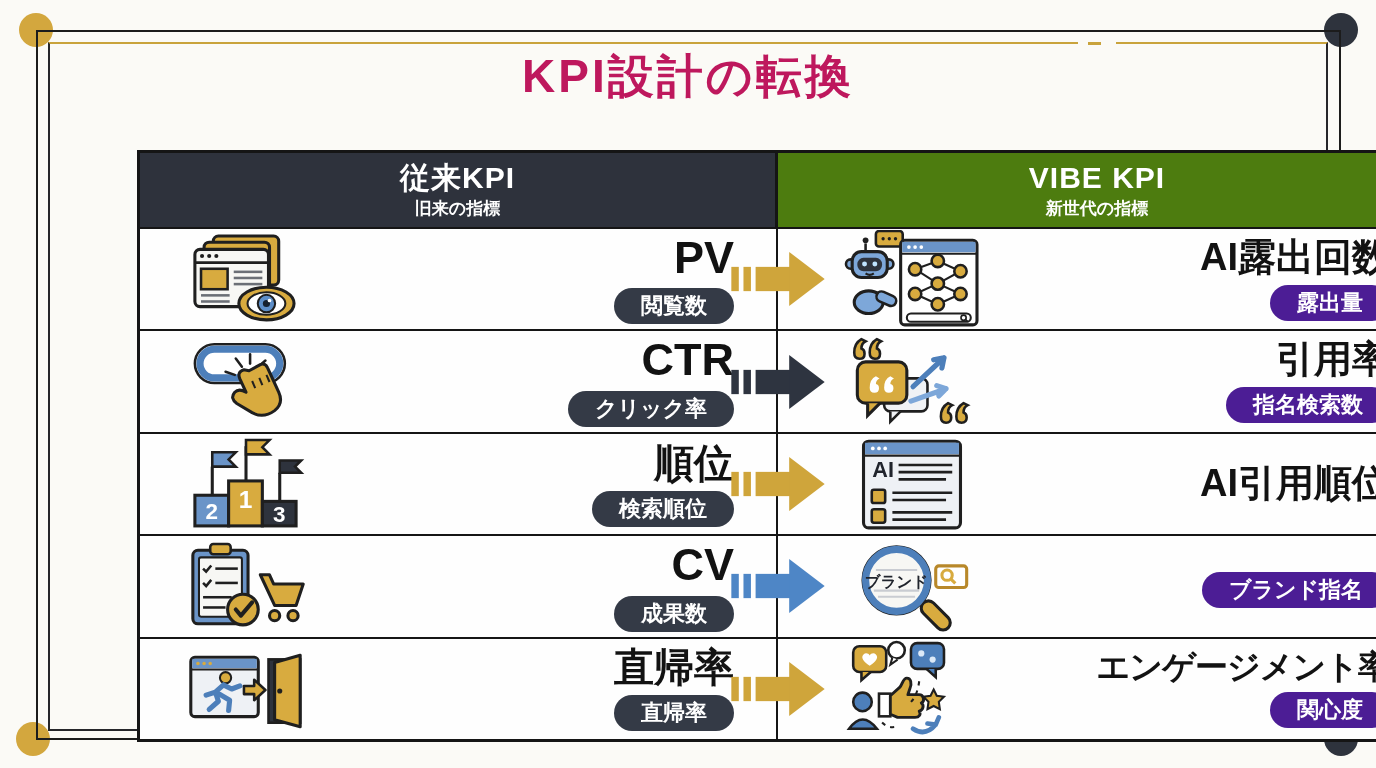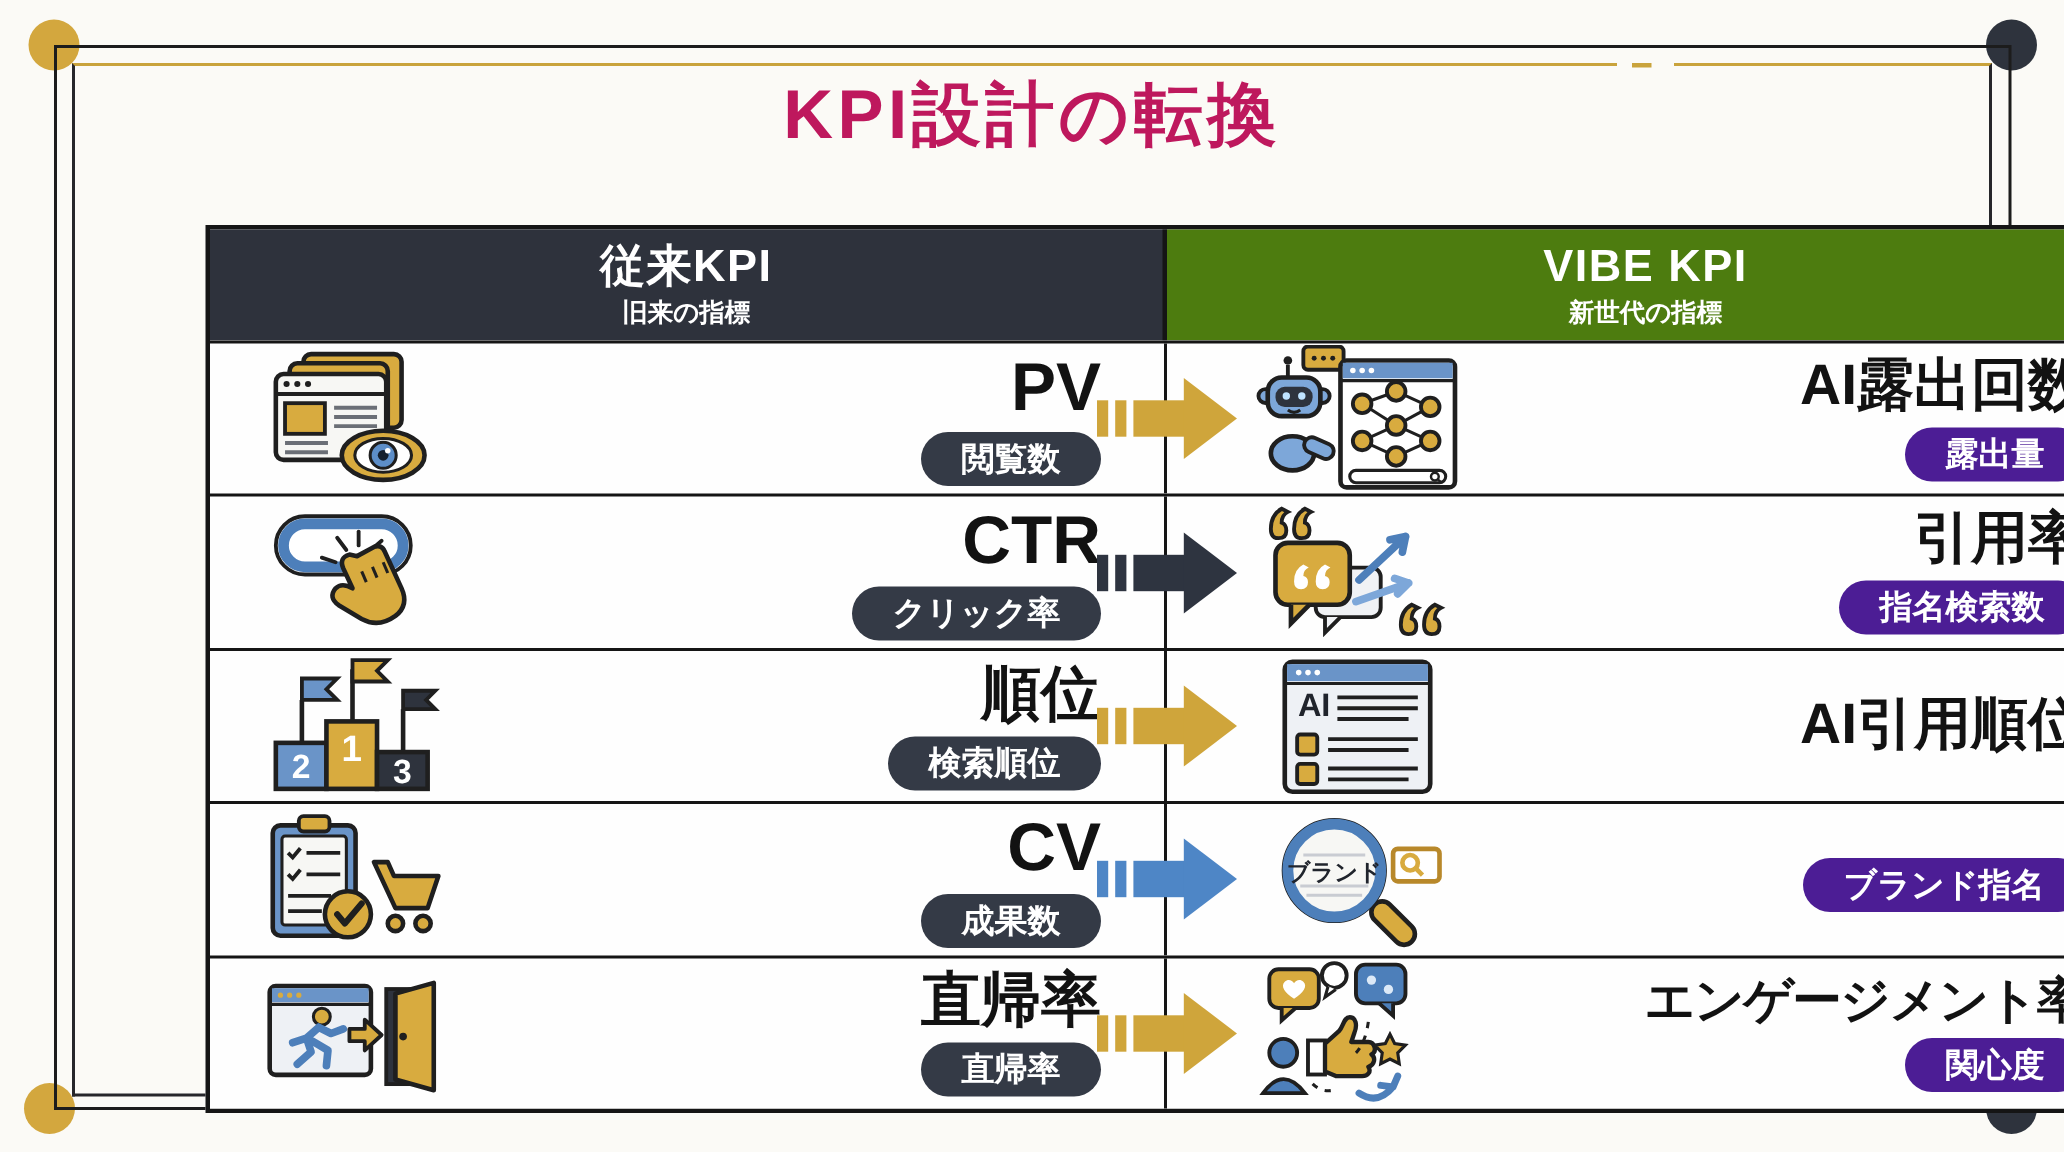--- a/index.html
+++ b/index.html
@@ -38,21 +38,21 @@
   .thead{flex:0 0 74px;display:grid;grid-template-columns:1fr 1fr;}
   .th{display:flex;flex-direction:column;align-items:center;justify-content:center;color:#fff;}
   .th.old{background:#2e323c;border-right:3px solid #151515;}
   .th.vibe{background:#4d7c0f;}
   .th .t{font-size:30px;font-weight:bold;letter-spacing:1px;line-height:1.1;}
   .th .s{font-size:17px;font-weight:bold;margin-top:3px;}
   .row{flex:1;display:grid;grid-template-columns:1fr 1fr;position:relative;
     border-top:2.5px solid #151515;background:#fefefe;}
   .cell{display:flex;align-items:center;min-width:0;}
   .cell.left{border-right:2.5px solid #151515;}
-  .icon{flex:0 0 150px;display:flex;justify-content:center;align-items:center;}
+  .icon{flex:0 0 150px;display:flex;justify-content:flex-end;align-items:center;}
   .cell.left .icon{margin-left:20px;}
   .cell.right .icon{margin-left:52px;}
   .txt{flex:1;text-align:right;padding-right:42px;}
   .cell.right .txt{padding-right:26px;}
   .label{font-size:45px;font-weight:bold;color:#121212;line-height:1.05;}
   .cell.left .label.jp{font-size:40px;}
   .cell.right .label{font-size:38px;}
   .cell.right .label.sz-s{font-size:33px;letter-spacing:-1px;}
   .pill{display:inline-block;margin-top:7px;padding:3px 27px;border-radius:999px;
     color:#fff;font-size:22px;font-weight:bold;white-space:nowrap;}

